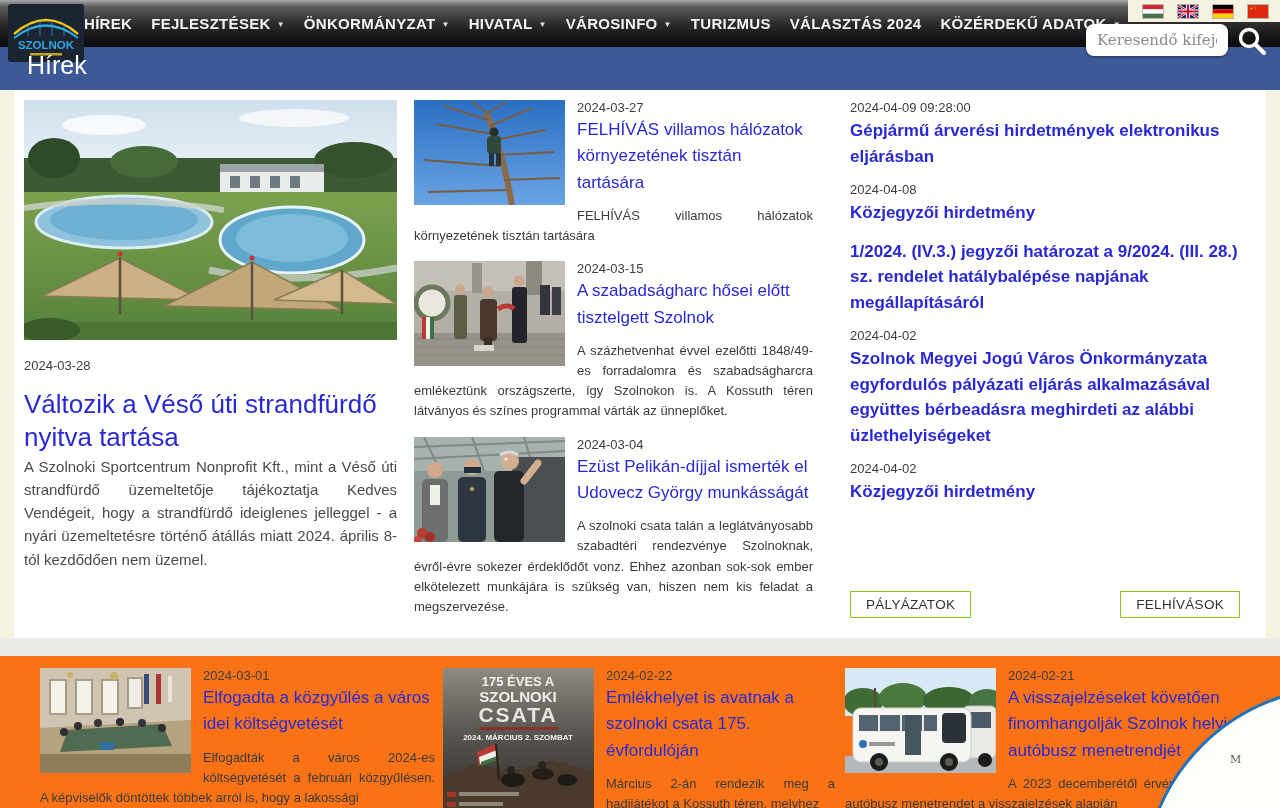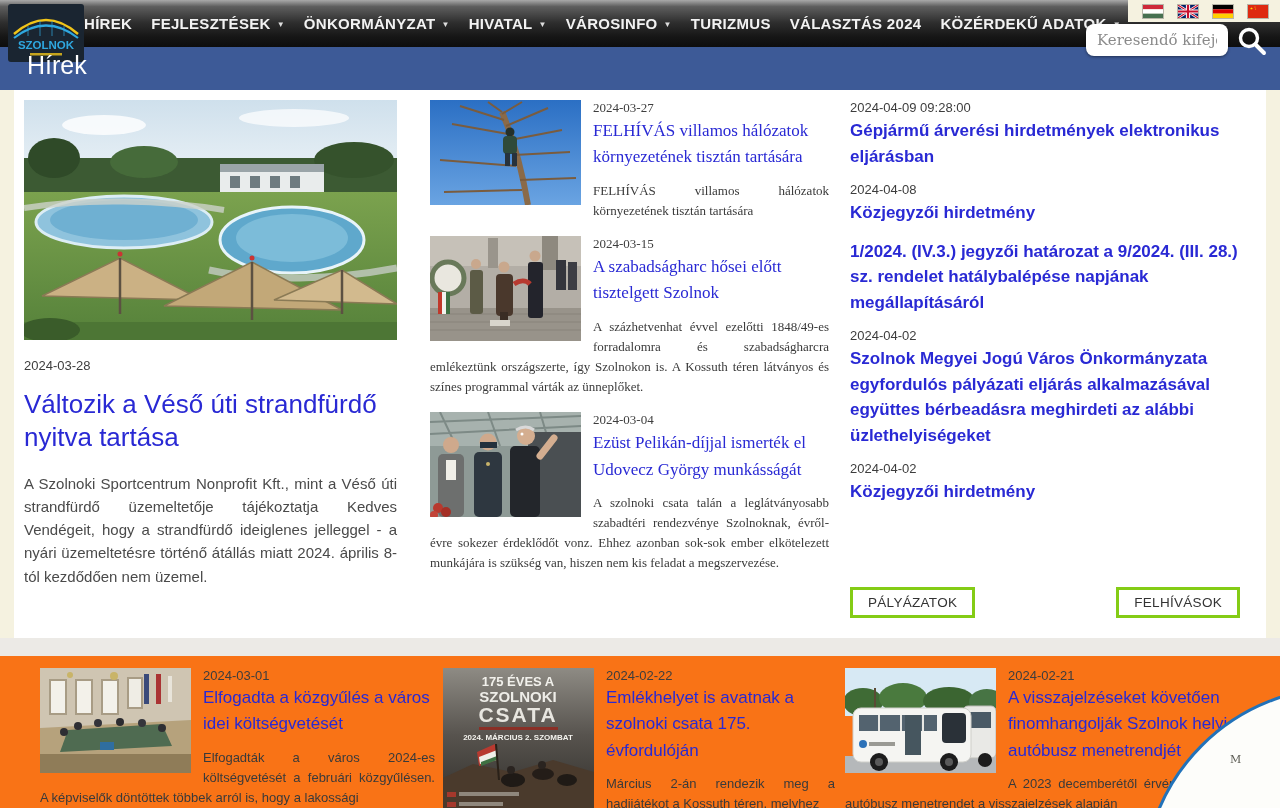--- a/index.html
+++ b/index.html
@@ -44,36 +44,36 @@
   .page-title { position:absolute; left:27px; top:51px; z-index:11; color:#ffffff; font-size:25px; font-weight:400; }
   
   .card { position:absolute; left:14px; top:90px; width:1252px; height:548px; background:#ffffff; }
   .date { font-size:13px; color:#3d3d3d; }
   a.lnk, .lnk { color:#2929d4; text-decoration:none; cursor:pointer; }
   
   .col-left { position:absolute; left:10px; top:10px; width:373px; }
   .main-photo { display:block; width:373px; height:240px; cursor:pointer; }
   .col-left .date { margin-top:18px; }
   .main-title { margin-top:15px; font-size:26px; line-height:1.28; font-weight:400; }
-  .main-body { margin-top:17px; font-size:15px; line-height:1.55; color:#4a4a4a; text-align:justify; }
-  
-  .col-mid { position:absolute; left:416px; top:10px; width:399px;font-family:Liberation Serif, serif; }
+  .main-body { font-size:15px; line-height:1.55; color:#4a4a4a; text-align:justify; }
+  
+  .col-mid { position:absolute; left:400px; top:10px; width:399px; }
   .m-art { margin-bottom:15px; }
   .m-art::after { content:""; display:block; clear:both; }
   .thumb { float:left; width:151px; height:105px; margin:0 12px 6px 0; display:block; cursor:pointer; }
   .thumb-tall { height:150px; }
   .m-title { font-size:17px; line-height:1.55; margin-top:2px; }
   .m-body { font-size:13px; line-height:1.55; color:#3a3a3a; text-align:justify; margin-top:10px; }
   
   .col-right { position:absolute; left:836px; top:10px; width:404px; height:528px; }
   .r-item { margin-bottom:13px; }
   .r-link { display:block; font-size:17px; line-height:1.5; margin-top:3px;font-weight:bold; }
   .btn-row { position:absolute; left:0; bottom:10px; width:390px; display:flex; justify-content:space-between; }
   .btn {
-    border:3px solid #84cc16; background:#fff; color:#333;
+    border:1px solid #84cc16; background:#fff; color:#333;
     font-family:"Liberation Sans",sans-serif; font-size:13.5px; letter-spacing:.3px;
     padding:5px 15px; cursor:pointer;
   }
   
   .band { position:absolute; left:0; top:638px; width:1280px; height:18px; background:#eceae6; }
   .bottom { position:absolute; left:0; top:656px; width:1280px; height:152px; background:#f97316; overflow:hidden; }
   .b-col { position:absolute; top:12px; }
   .b-col1 { left:40px;  width:395px; }
   .b-col2 { left:443px; width:392px; }
   .b-col3 { left:845px; width:385px; }

